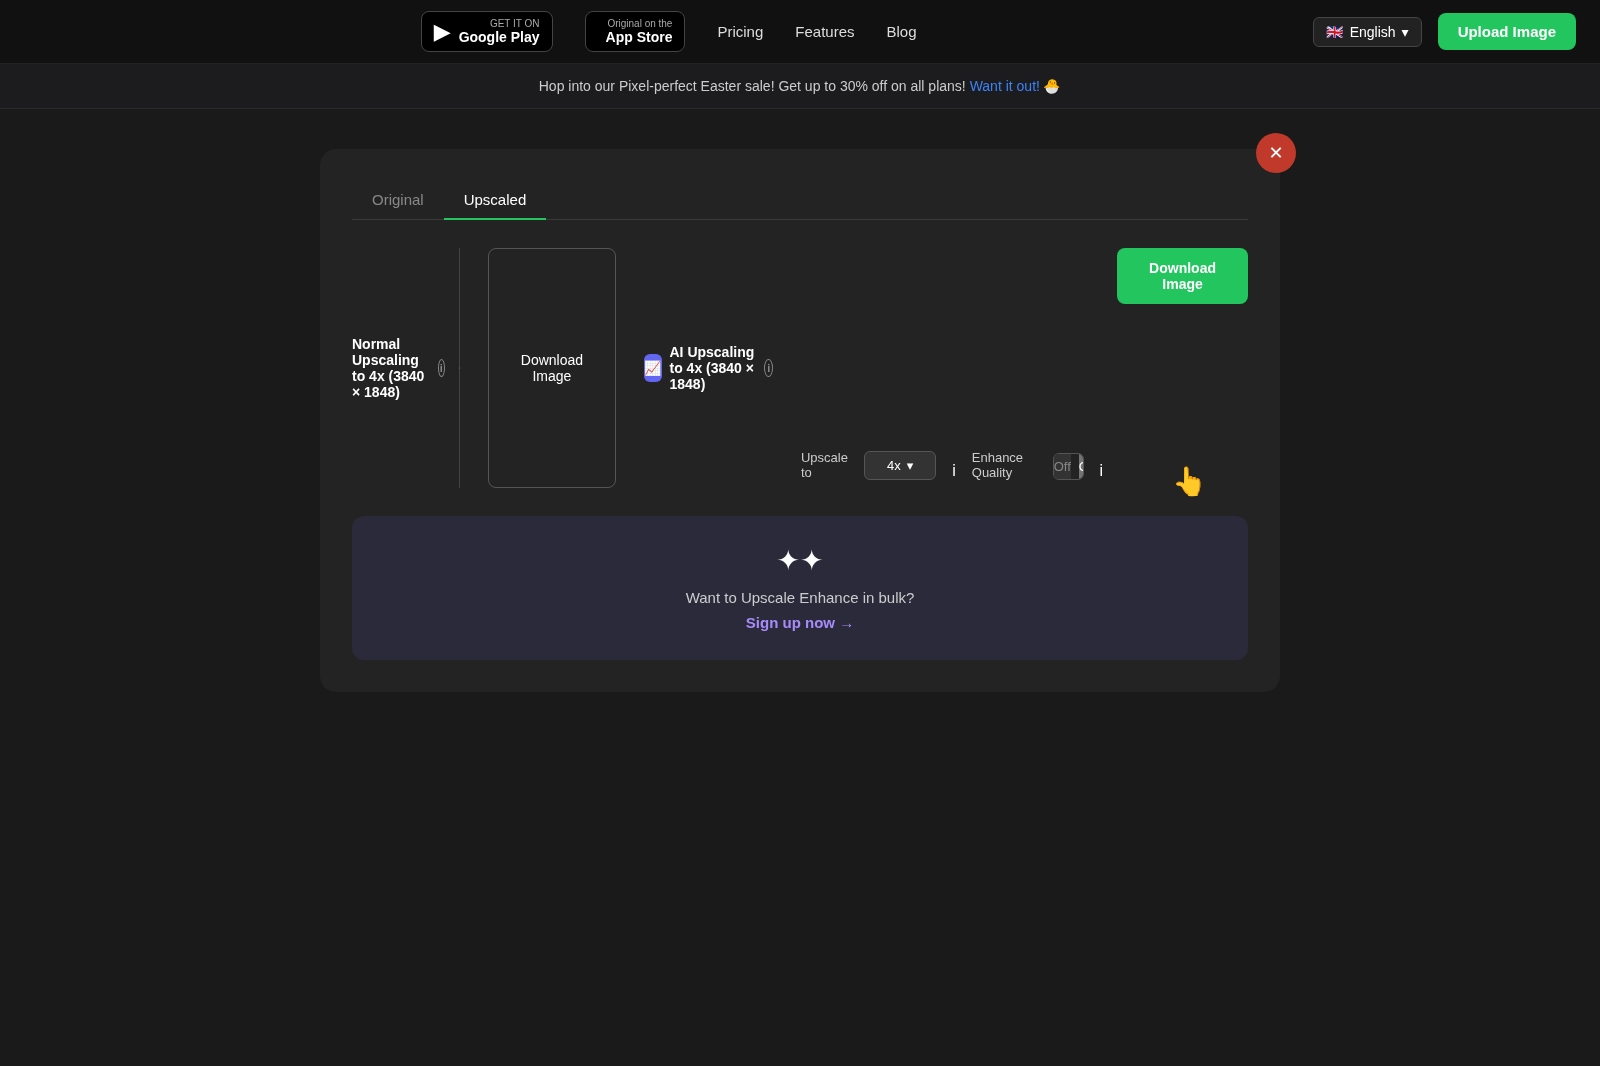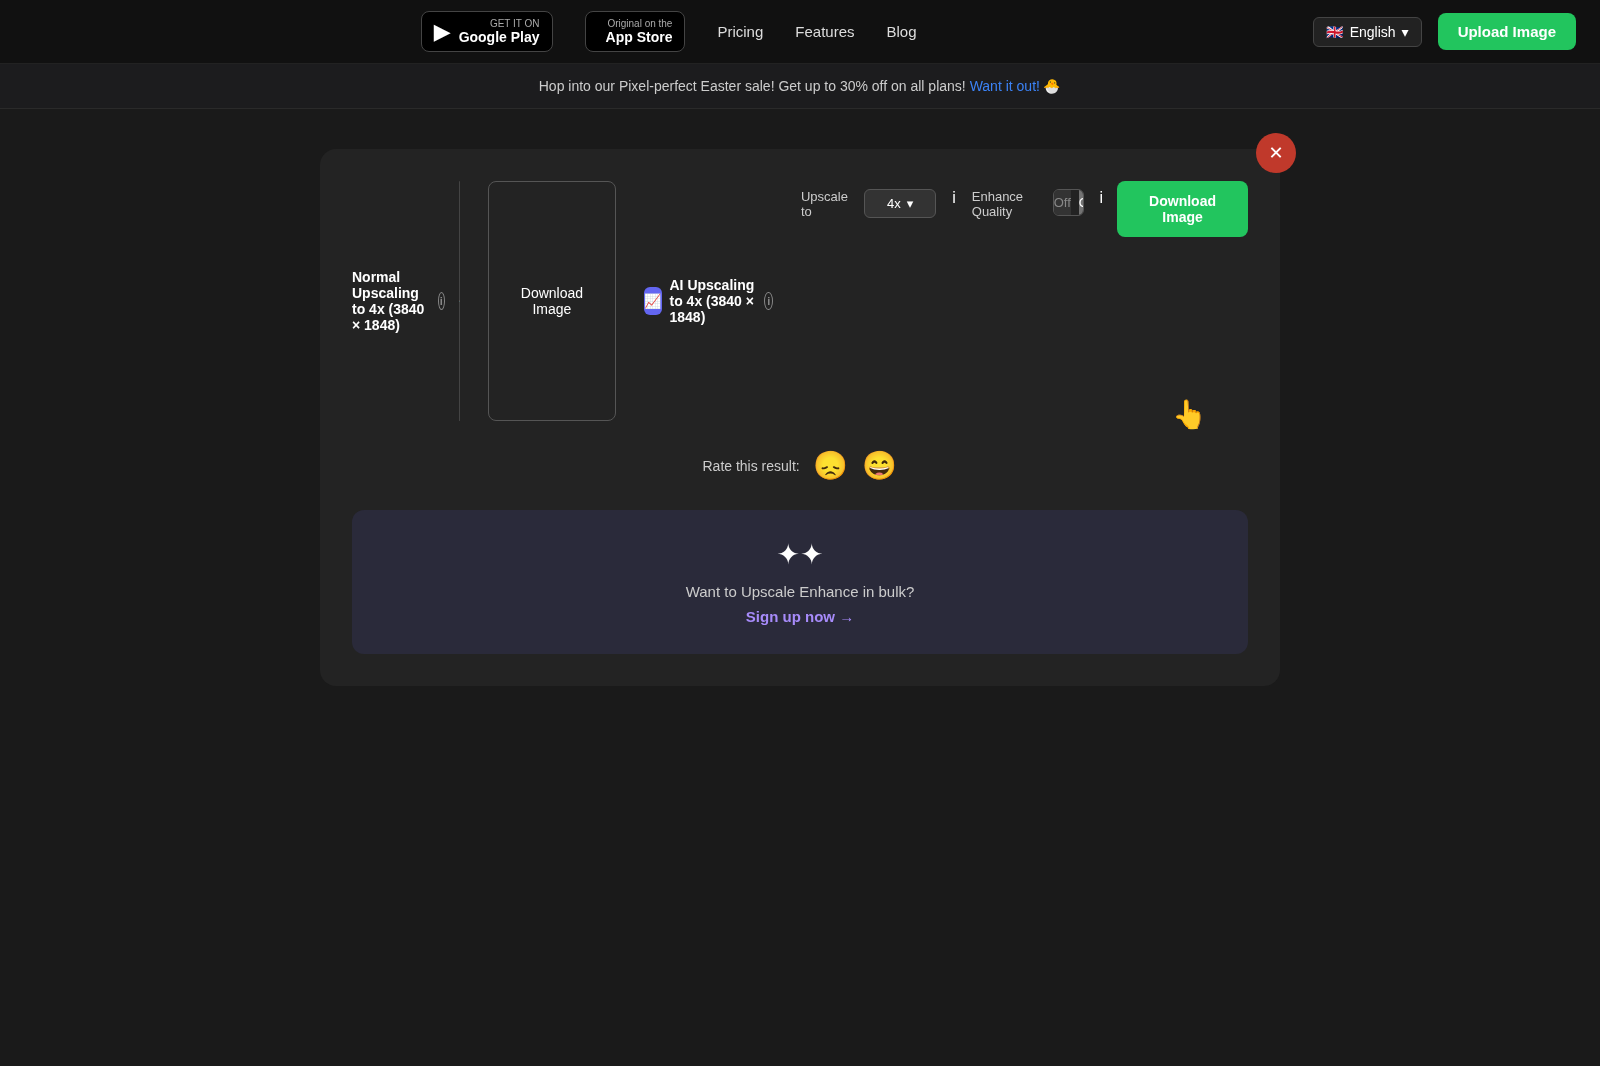--- a/index.html
+++ b/index.html
@@ -175,21 +175,21 @@
 
     .car-scene svg {
       position: absolute;
       top: 0; left: 0;
       width: 100%; height: 100%;
     }
 
     
     .controls-row {
       display: flex;
-      align-items: flex-start;
+      align-items: flex-end;
       gap: 16px;
       padding: 8px 0;
     }
 
     .control-label { font-size: 13px; color: #ccc; }
 
     .select-box {
       background: #333;
       border: 1px solid #555;
       border-radius: 6px;
@@ -333,20 +333,24 @@
   <span>Hop into our Pixel-perfect Easter sale! Get up to 30% off on all plans!</span>
   <a class="promo-link">Want it out! 🐣</a>
 </div>
 
 <div class="main-container">
 
   <button class="close-btn">
     <span>✕</span>
   </button>
 
+  <div class="tabs">
+    <button class="tab">Original</button>
+    <button class="tab active">Upscaled</button>
+  </div>
 
   <div class="comparison-grid">
 
     <div class="image-panel">
       <div class="panel-title">
         <span>Normal Upscaling to 4x (3840 × 1848)</span>
         <span class="info-icon">i</span>
       </div>
 
       <div class="image-box">
@@ -564,25 +568,20 @@
       </div>
 
       <div style="position:relative;">
         <button class="download-btn-green">Download Image</button>
         <span class="cursor-hand">👆</span>
       </div>
     </div>
 
   </div>
 
-  <div class="rating-row">
-    <span class="rating-label">Rate this result:</span>
-    <button class="emoji-btn">😞</button>
-    <button class="emoji-btn">😄</button>
-  </div>
 
   <div class="cta-banner">
     <div class="cta-icon">✦✦</div>
     <div class="cta-title">Want to Upscale Enhance in bulk?</div>
     <a class="cta-link">Sign up now →</a>
   </div>
 
 </div>
 
 </body></html>

